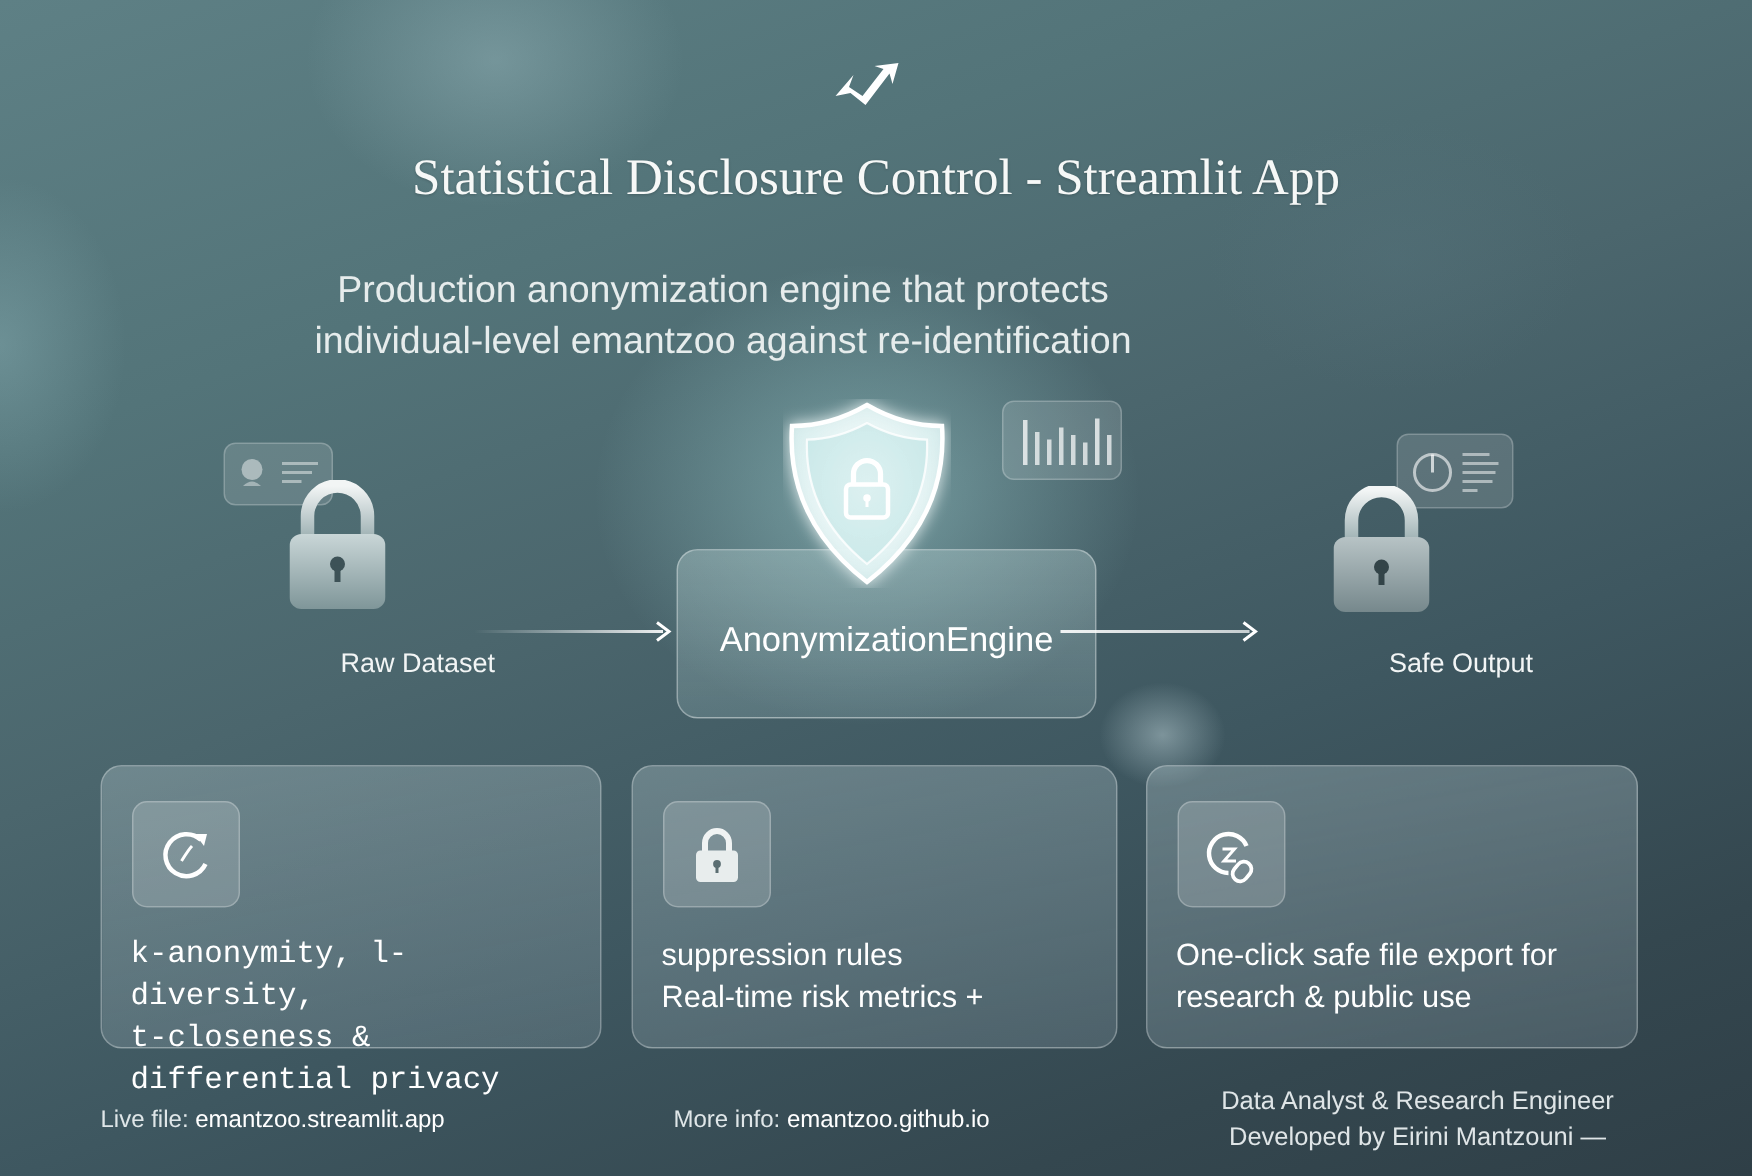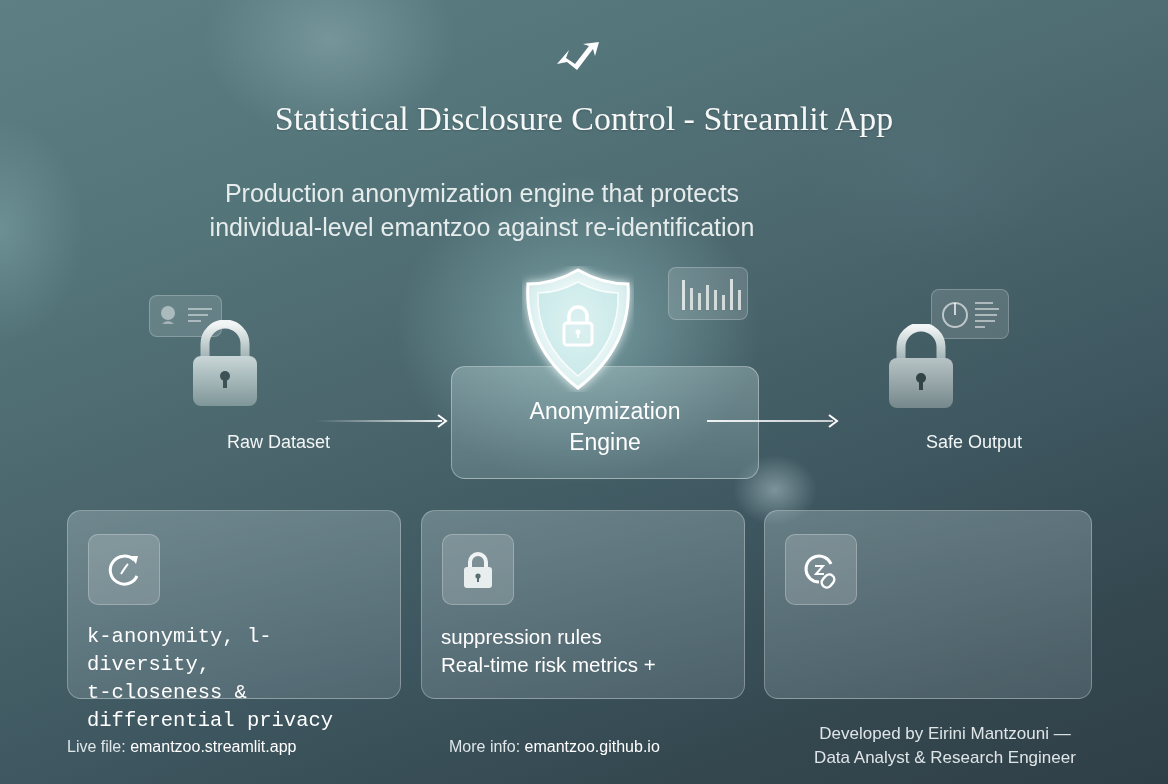--- a/index.html
+++ b/index.html
@@ -37,25 +37,25 @@
   
   .node-icon-card {
     border-radius: 8px;
     background: rgba(255,255,255,0.13);
     border: 1px solid rgba(255,255,255,0.22);
   }
   .node-label { font-size: 18px; color: #f2f5f5; text-align: right; }
 
   
   .engine-box {
-    left: 451px; top: 366px; width: 308px; height: 113px;
+    left: 451px; top: 366px; width: 280px; height: 113px;
     border-radius: 14px;
     background: linear-gradient(180deg, rgba(190,215,215,0.35) 0%, rgba(140,170,175,0.30) 100%);
     border: 1px solid rgba(255,255,255,0.35);
-    display: flex; flex-direction: column; align-items: center; justify-content: center;
+    display: flex; flex-direction: row; align-items: center; justify-content: center;
     padding-top: 8px;
   }
   .engine-label { font-size: 23px; line-height: 31px; color: #ffffff; text-align: center; }
 
   .arrow-line { height: 2px; background: linear-gradient(90deg, rgba(255,255,255,0), rgba(255,255,255,0.9)); }
 
   
   .card {
     top: 510px; height: 189px;
     border-radius: 14px;
@@ -234,24 +234,28 @@
 </div>
 
 <div class="abs card" style="left:764px; width:328px;">
   <div class="card-icon">
     <svg width="40" height="40" viewBox="0 0 40 40">
       <path d="M30 14 A13 13 0 1 0 18 32" fill="none" stroke="#ffffff" stroke-width="3" stroke-dasharray="60 4"></path>
       <path d="M14 16 L22 16 L15 24 L23 24" fill="none" stroke="#ffffff" stroke-width="2"></path>
       <rect x="22" y="24" width="10" height="14" rx="5" transform="rotate(40 27 31)" fill="none" stroke="#ffffff" stroke-width="2.5"></rect>
     </svg>
   </div>
+  <div class="card-text">
+    <div>One-click safe file export for</div>
+    <div>research &amp; public use</div>
+  </div>
 </div>
 
 <div class="abs footer" style="left:67px; top:738px;">
   <span>Live file: </span><b>emantzoo.streamlit.app</b>
 </div>
 <div class="abs footer" style="left:449px; top:738px;">
   <span>More info: </span><b>emantzoo.github.io</b>
 </div>
 <div class="abs credit">
+  <div>Data Analyst &amp; Research Engineer</div>
   <div>Developed by Eirini Mantzouni —</div>
-  <div>Data Analyst &amp; Research Engineer</div>
 </div>
 
 </body></html>

